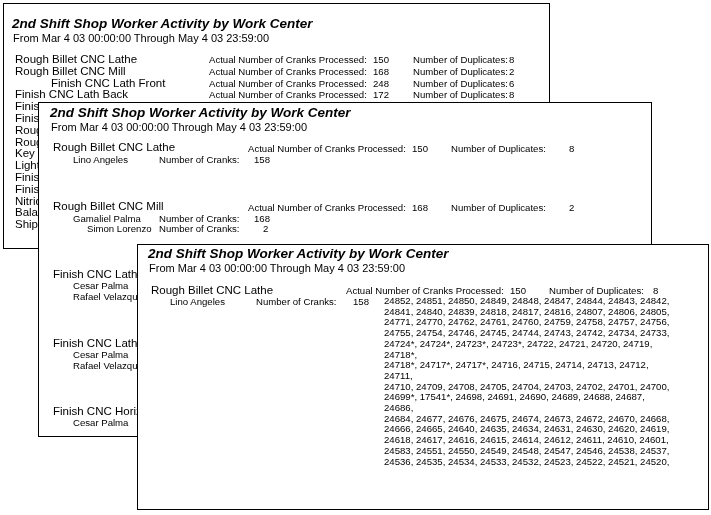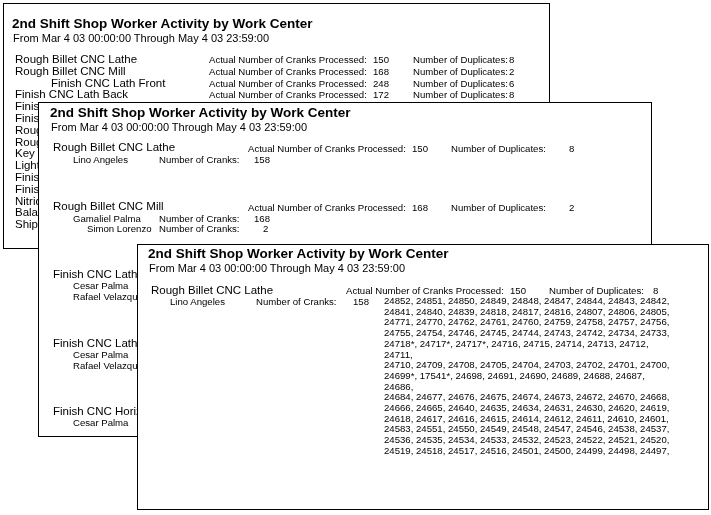--- a/index.html
+++ b/index.html
@@ -2,21 +2,21 @@
 <html><head>
 <meta charset="utf-8">
 <style>
   html, body { margin:0; padding:0; }
   body { width:711px; height:515px; background:#ffffff; position:relative; overflow:hidden;
          font-family:"Liberation Sans", sans-serif; color:#000; }
   .page { position:absolute; background:#fff; border:1px solid #000; box-sizing:border-box; overflow:hidden; }
   #p1 { left:3px; top:3px; width:547px; height:246px; z-index:1; }
   #p2 { left:38px; top:102px; width:614px; height:335px; z-index:2; }
   #p3 { left:137px; top:244px; width:572px; height:266px; z-index:3; }
-  .title { position:absolute; font-weight:bold; font-size:13.5px; white-space:nowrap; }
+  .title { position:absolute; font-weight:bold; font-size:13.5px; white-space:nowrap;font-style:italic; }
   .sub { position:absolute; font-size:11px; white-space:nowrap; }
   .abs { position:absolute; white-space:nowrap; }
   .wc { font-size:11.5px; }
   .sm { font-size:9.6px;text-align:right; }
   .cranks { position:absolute; font-size:9.6px; line-height:10.7px; width:290px; }
 </style>
 </head>
 <body>
 
 <div class="page" id="p1">
@@ -104,23 +104,23 @@
   <div class="abs sm" style="left:411px;top:40px;">Number of Duplicates:</div>
   <div class="abs sm" style="left:515px;top:40px;">8</div>
   <div class="abs sm" style="left:32px;top:51px;">Lino Angeles</div>
   <div class="abs sm" style="left:118px;top:51px;">Number of Cranks:</div>
   <div class="abs sm" style="left:215px;top:51px;">158</div>
   <div class="cranks" style="left:246px;top:51px;" id="cranklist">
       <div>24852, 24851, 24850, 24849, 24848, 24847, 24844, 24843, 24842,</div>
       <div>24841, 24840, 24839, 24818, 24817, 24816, 24807, 24806, 24805,</div>
       <div>24771, 24770, 24762, 24761, 24760, 24759, 24758, 24757, 24756,</div>
       <div>24755, 24754, 24746, 24745, 24744, 24743, 24742, 24734, 24733,</div>
+      <div>24724*, 24724*, 24723*, 24723*, 24722, 24721, 24720, 24719, 24718*,</div>
       <div>24718*, 24717*, 24717*, 24716, 24715, 24714, 24713, 24712, 24711,</div>
       <div>24710, 24709, 24708, 24705, 24704, 24703, 24702, 24701, 24700,</div>
       <div>24699*, 17541*, 24698, 24691, 24690, 24689, 24688, 24687, 24686,</div>
       <div>24684, 24677, 24676, 24675, 24674, 24673, 24672, 24670, 24668,</div>
       <div>24666, 24665, 24640, 24635, 24634, 24631, 24630, 24620, 24619,</div>
       <div>24618, 24617, 24616, 24615, 24614, 24612, 24611, 24610, 24601,</div>
       <div>24583, 24551, 24550, 24549, 24548, 24547, 24546, 24538, 24537,</div>
       <div>24536, 24535, 24534, 24533, 24532, 24523, 24522, 24521, 24520,</div>
-      <div>24519, 24518, 24517, 24516, 24501, 24500, 24499, 24498, 24497,</div>
     </div>
 </div>
 
 </body></html>

